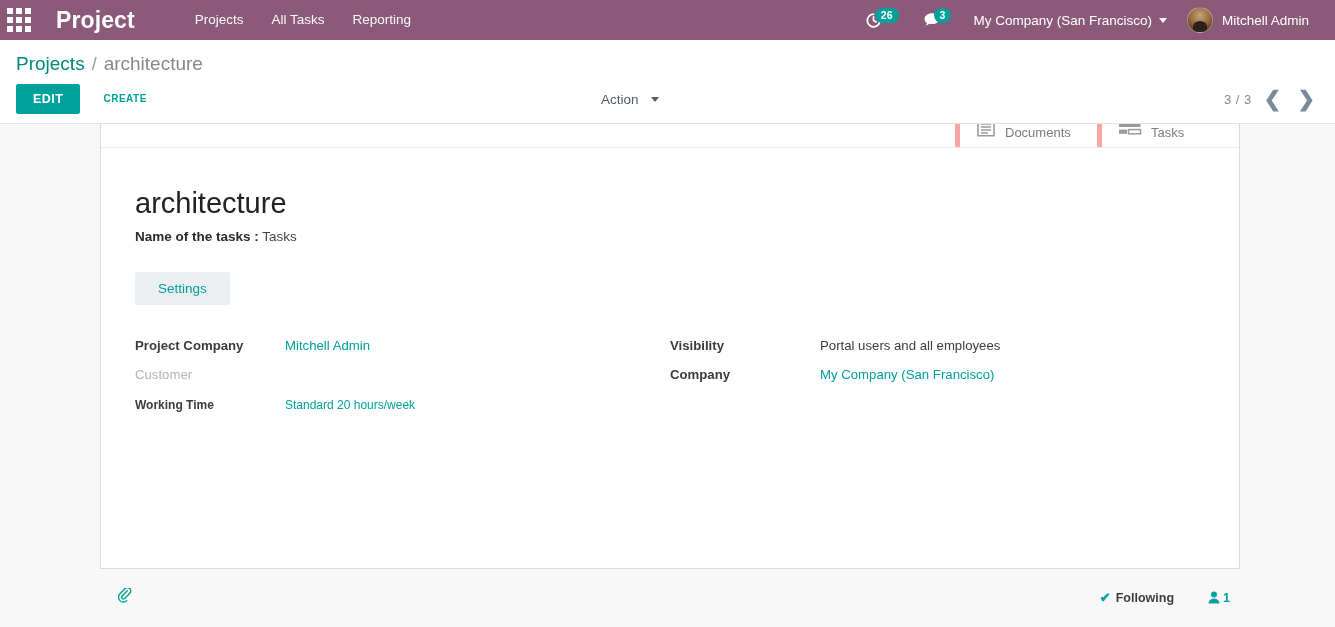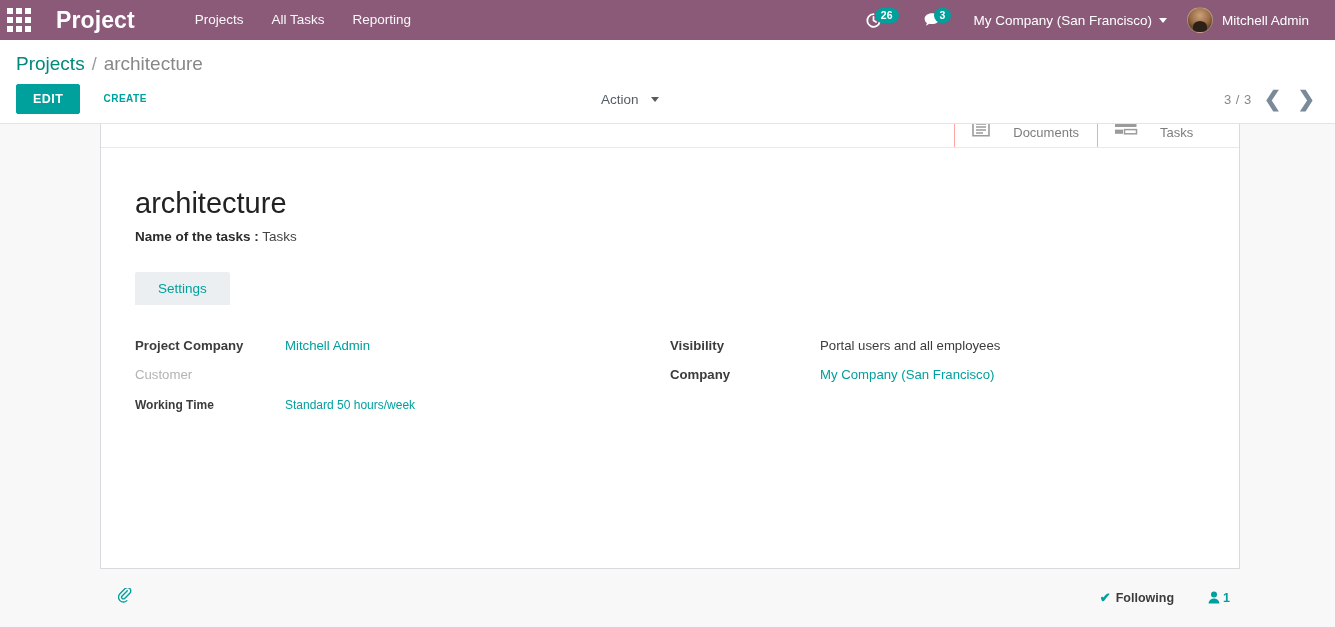--- a/index.html
+++ b/index.html
@@ -215,23 +215,23 @@
   }
   
   .stat-strip {
     height: 46px;
     display: flex;
     justify-content: flex-end;
     border-bottom: 1px solid #e7e9eb;
     background: #fff;
   }
   .stat-btn {
-    display: flex; align-items: center; gap: 22px;
+    display: flex; align-items: center; gap: 9px;
     padding: 0 18px 0 16px;
-    border-left: 1px solid #fca5a5;
+    border-left: 5px solid #fca5a5;
     color: #8d8d8d;
     cursor: pointer;
     min-width: 142px;
     text-align: right;
   }
   .stat-text { display: flex; flex-direction: column; line-height: 15px; }
   .stat-value { font-size: 13px; color: #7d7d7d; }
   .stat-label { font-size: 13px; color: #7d7d7d; }
 
   .sheet-body { padding: 24px 34px 30px 34px; min-height: 420px; }
@@ -443,21 +443,21 @@
 
         <div class="f-label muted">Customer</div>
         <div class="f-value"></div>
         <div class="f-label">Company</div>
         <div class="f-value link">My Company (San Francisco)</div>
       </div>
 
 
       <div class="sched-grid">
         <div class="f-label">Working Time</div>
-        <div class="f-value link">Standard 50 hours/week</div>
+        <div class="f-value link">Standard 20 hours/week</div>
       </div>
     </div>
   </div>
 
   <div class="chatter">
     <span class="attach-icon">
       <svg width="14" height="16" viewBox="0 0 14 16">
         <path d="M11.2 5.2 5.6 10.8a1.9 1.9 0 0 0 2.7 2.7l5.6-5.6a3.6 3.6 0 0 0-5.1-5.1L3.2 8.4a5.3 5.3 0 0 0 7.5 7.5" fill="none" stroke="#00a09d" stroke-width="1.5" stroke-linecap="round" transform="translate(-1,-2) scale(0.92)"></path>
       </svg>
     </span>

